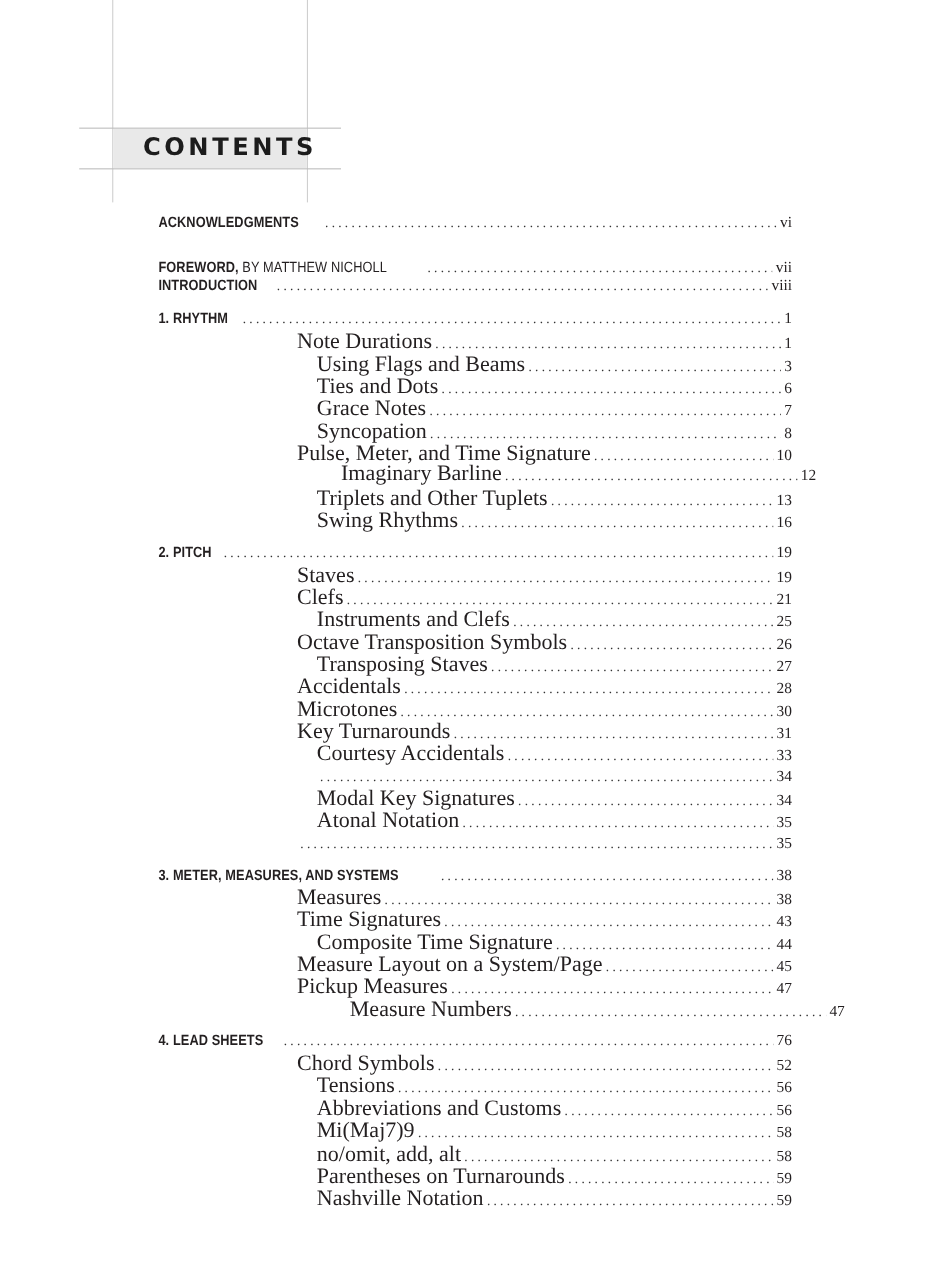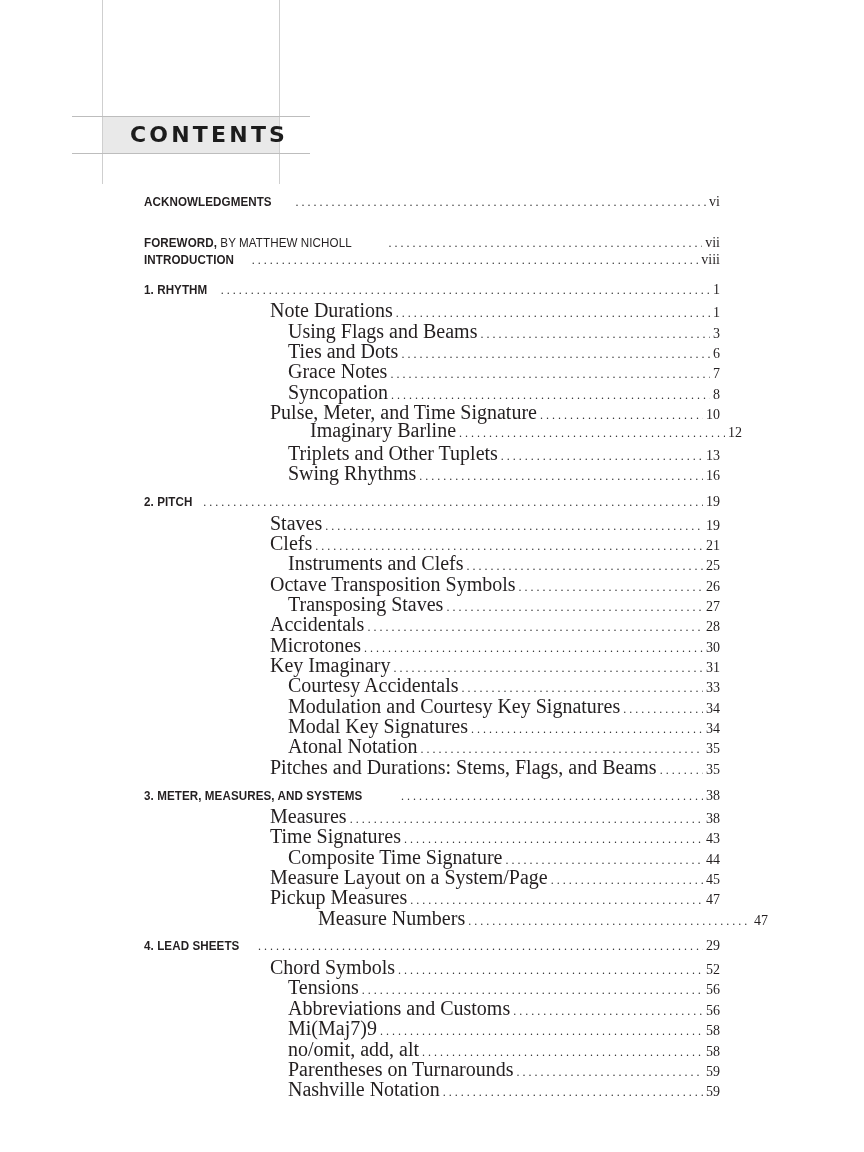--- a/index.html
+++ b/index.html
@@ -229,46 +229,44 @@
       <span class="label">Accidentals</span>
       <span class="leader"></span>
       <span class="page">28</span>
     </div>
   <div class="row section" style="top:635px;">
       <span class="label">Microtones</span>
       <span class="leader"></span>
       <span class="page">30</span>
     </div>
   <div class="row section" style="top:655px;">
-      <span class="label">Key Imaginary</span>
+      <span class="label">Key Turnarounds</span>
       <span class="leader"></span>
       <span class="page">31</span>
     </div>
   <div class="row subsection" style="top:675px;">
       <span class="label">Courtesy Accidentals</span>
       <span class="leader"></span>
       <span class="page">33</span>
     </div>
   <div class="row subsection" style="top:696px;">
-      <span class="label">Modulation and Courtesy Key Signatures</span>
       <span class="leader"></span>
       <span class="page">34</span>
     </div>
   <div class="row subsection" style="top:716px;">
       <span class="label">Modal Key Signatures</span>
       <span class="leader"></span>
       <span class="page">34</span>
     </div>
   <div class="row subsection" style="top:736px;">
       <span class="label">Atonal Notation</span>
       <span class="leader"></span>
       <span class="page">35</span>
     </div>
   <div class="row section" style="top:757px;">
-      <span class="label">Pitches and Durations: Stems, Flags, and Beams</span>
       <span class="leader"></span>
       <span class="page">35</span>
     </div>
 
   <div class="row chapter" style="top:786px;">
     <span class="label">3. METER, MEASURES, AND SYSTEMS</span>
     <span class="leader"></span>
     <span class="page">38</span>
   </div>
   <div class="row section" style="top:806px;">
@@ -298,21 +296,21 @@
     </div>
   <div class="row section" style="top:908px;margin-left:48px;">
       <span class="label">Measure Numbers</span>
       <span class="leader"></span>
       <span class="page">47</span>
     </div>
 
   <div class="row chapter" style="top:936px;">
     <span class="label">4. LEAD SHEETS</span>
     <span class="leader"></span>
-    <span class="page">29</span>
+    <span class="page">76</span>
   </div>
   <div class="row section" style="top:957px;">
       <span class="label">Chord Symbols</span>
       <span class="leader"></span>
       <span class="page">52</span>
     </div>
   <div class="row subsection" style="top:977px;">
       <span class="label">Tensions</span>
       <span class="leader"></span>
       <span class="page">56</span>

